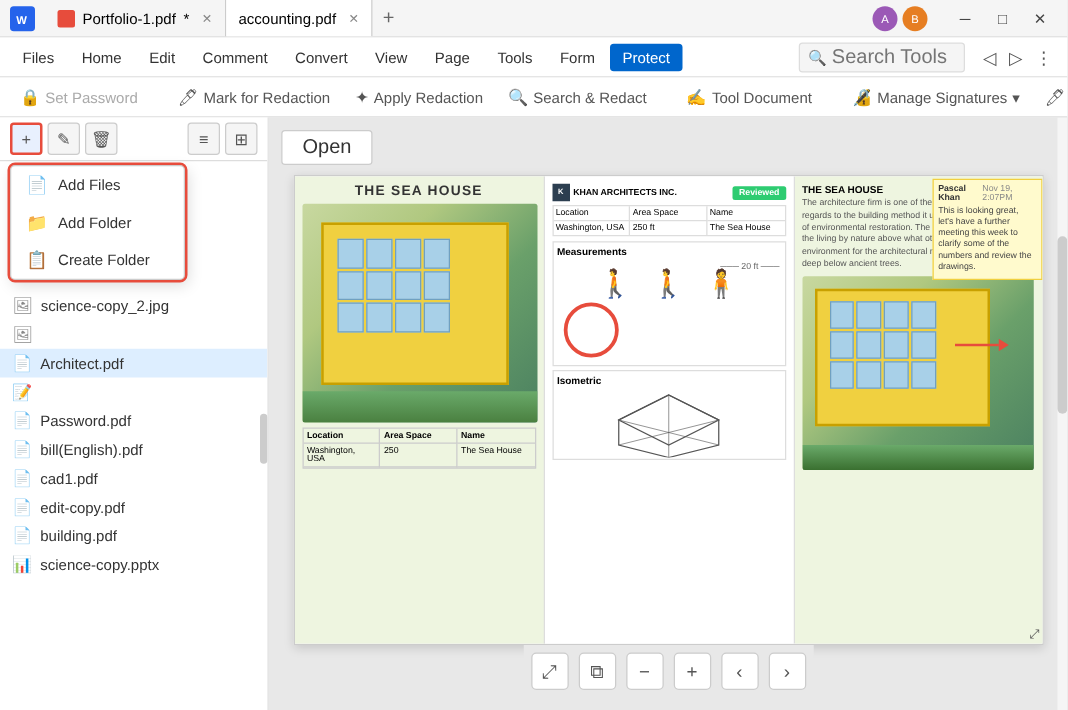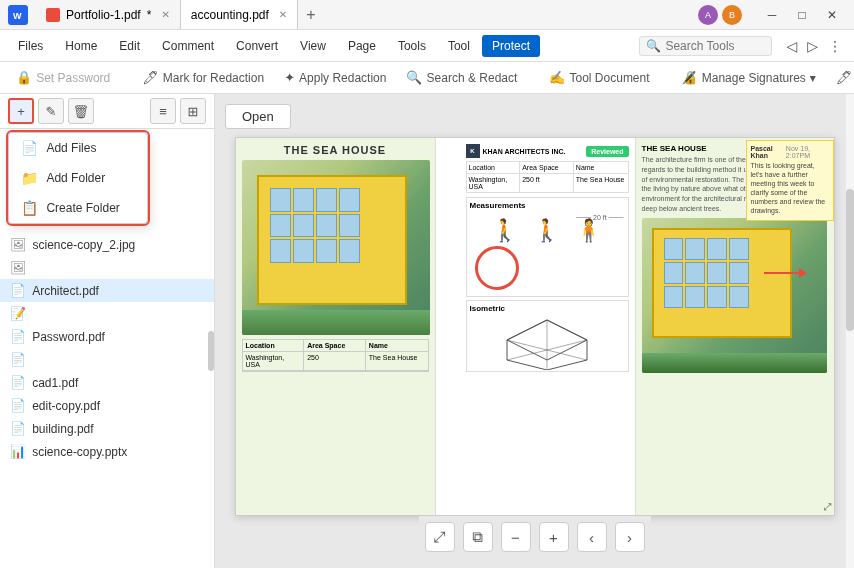--- a/index.html
+++ b/index.html
@@ -29,21 +29,21 @@
     
     .menubar {
       display: flex; align-items: center; background: #fff; height: 32px;
       border-bottom: 1px solid #ddd; padding: 0 8px; gap: 2px;
     }
     .menu-item {
       padding: 4px 10px; font-size: 12px; cursor: pointer; border-radius: 3px; color: #333;
     }
     .menu-item.active { background: #0066cc; color: white; border-radius: 3px; }
     .menu-search { display: flex; align-items: center; margin-left: auto; background: #f5f5f5; border: 1px solid #ddd; border-radius: 3px; padding: 2px 6px; gap: 4px; }
-    .menu-search input { border: none; background: transparent; font-size: 12px; outline: none; width: 100px; }
+    .menu-search input { border: none; background: transparent; font-size: 16px; outline: none; width: 100px; }
     .nav-arrows { display: flex; gap: 2px; margin-left: 8px; }
     .nav-btn { background: transparent; border: none; cursor: pointer; color: #555; font-size: 14px; padding: 2px 4px; }
 
     
     .toolbar {
       display: flex; align-items: center; background: #fff; height: 32px;
       border-bottom: 1px solid #ddd; padding: 0 8px; gap: 4px;
     }
     .toolbar-btn {
       display: flex; align-items: center; gap: 4px; padding: 3px 8px; font-size: 12px;
@@ -94,42 +94,42 @@
     .dropdown-icon { font-size: 14px; color: #666; }
 
     
     .content-area {
       flex: 1; background: #e8e8e8; display: flex; flex-direction: column;
       align-items: center; padding: 10px; overflow: hidden; position: relative;
     }
     .open-btn {
       align-self: flex-start; margin-bottom: 8px; padding: 4px 16px;
       background: #fff; border: 1px solid #ccc; border-radius: 3px; cursor: pointer;
-      font-size: 13px; color: #333;
+      font-size: 16px; color: #333;
     }
 
     
     .pdf-preview {
       background: #fff; border: 1px solid #ccc; box-shadow: 0 2px 8px rgba(0,0,0,0.15);
       width: 600px; overflow: hidden; flex: 1; display: flex; flex-direction: column;
     }
     .pdf-inner { display: grid; grid-template-columns: 200px 200px 200px; flex: 1; }
     .pdf-panel { border-right: 1px solid #ddd; overflow: hidden; }
     .pdf-panel:last-child { border-right: none; }
 
     
     .panel1 { background: #eef5e0; padding: 6px; position: relative; }
     .panel1-title { font-size: 11px; font-weight: bold; color: #333; text-align: center; letter-spacing: 1px; margin-bottom: 4px; }
     .panel1-img { width: 188px; height: 175px; background: linear-gradient(135deg, #c8d8a0 0%, #b0c880 30%, #6aa06a 60%, #4a8060 100%); border-radius: 2px; position: relative; overflow: hidden; }
     .panel1-table { display: grid; grid-template-columns: 1fr 1fr 1fr; border: 1px solid #ccc; margin-top: 4px; font-size: 8px; }
     .table-cell { padding: 2px 3px; border-right: 1px solid #ccc; border-bottom: 1px solid #ccc; }
     .table-cell:nth-child(3n) { border-right: none; }
 
     
-    .panel2 { background: #fff; padding: 6px; margin-left: 24px; }
+    .panel2 { background: #fff; padding: 6px; }
 
     
     .panel3 { background: #eef5e0; padding: 6px; position: relative; }
     .panel3-img { width: 185px; height: 175px; background: linear-gradient(135deg, #c8d8a0 0%, #b0c880 30%, #6aa06a 60%, #4a8060 100%); border-radius: 2px; position: relative; overflow: hidden; margin-top: 20px; }
 
     
     .bottom-toolbar {
       display: flex; align-items: center; justify-content: center;
       padding: 6px; gap: 8px; background: #e8e8e8;
     }
@@ -184,21 +184,21 @@
 
 <div class="menubar">
   <span class="menu-item">Files</span>
   <span class="menu-item">Home</span>
   <span class="menu-item">Edit</span>
   <span class="menu-item">Comment</span>
   <span class="menu-item">Convert</span>
   <span class="menu-item">View</span>
   <span class="menu-item">Page</span>
   <span class="menu-item">Tools</span>
-  <span class="menu-item">Tool</span>
+  <span class="menu-item">Form</span>
   <span class="menu-item active">Protect</span>
   <div class="menu-search" style="margin-left:auto;">
     <span>🔍</span>
     <input type="text" placeholder="Search Tools" style="">
   </div>
   <div class="nav-arrows">
     <button class="nav-btn">◁</button>
     <button class="nav-btn">▷</button>
     <button class="nav-btn">⋮</button>
   </div>
@@ -290,20 +290,21 @@
       </div>
       <div class="sidebar-item">
         <span style="color:#2563eb;font-size:13px;">📝</span>
       </div>
       <div class="sidebar-item">
         <span style="color:#e74c3c;font-size:13px;">📄</span>
         <span class="item-label">Password.pdf</span>
       </div>
       <div class="sidebar-item">
         <span style="color:#e74c3c;font-size:13px;">📄</span>
+        <span class="item-label">bill(English).pdf</span>
       </div>
       <div class="sidebar-item">
         <span style="color:#e74c3c;font-size:13px;">📄</span>
         <span class="item-label">cad1.pdf</span>
       </div>
       <div class="sidebar-item">
         <span style="color:#e74c3c;font-size:13px;">📄</span>
         <span class="item-label">edit-copy.pdf</span>
       </div>
       <div class="sidebar-item">

